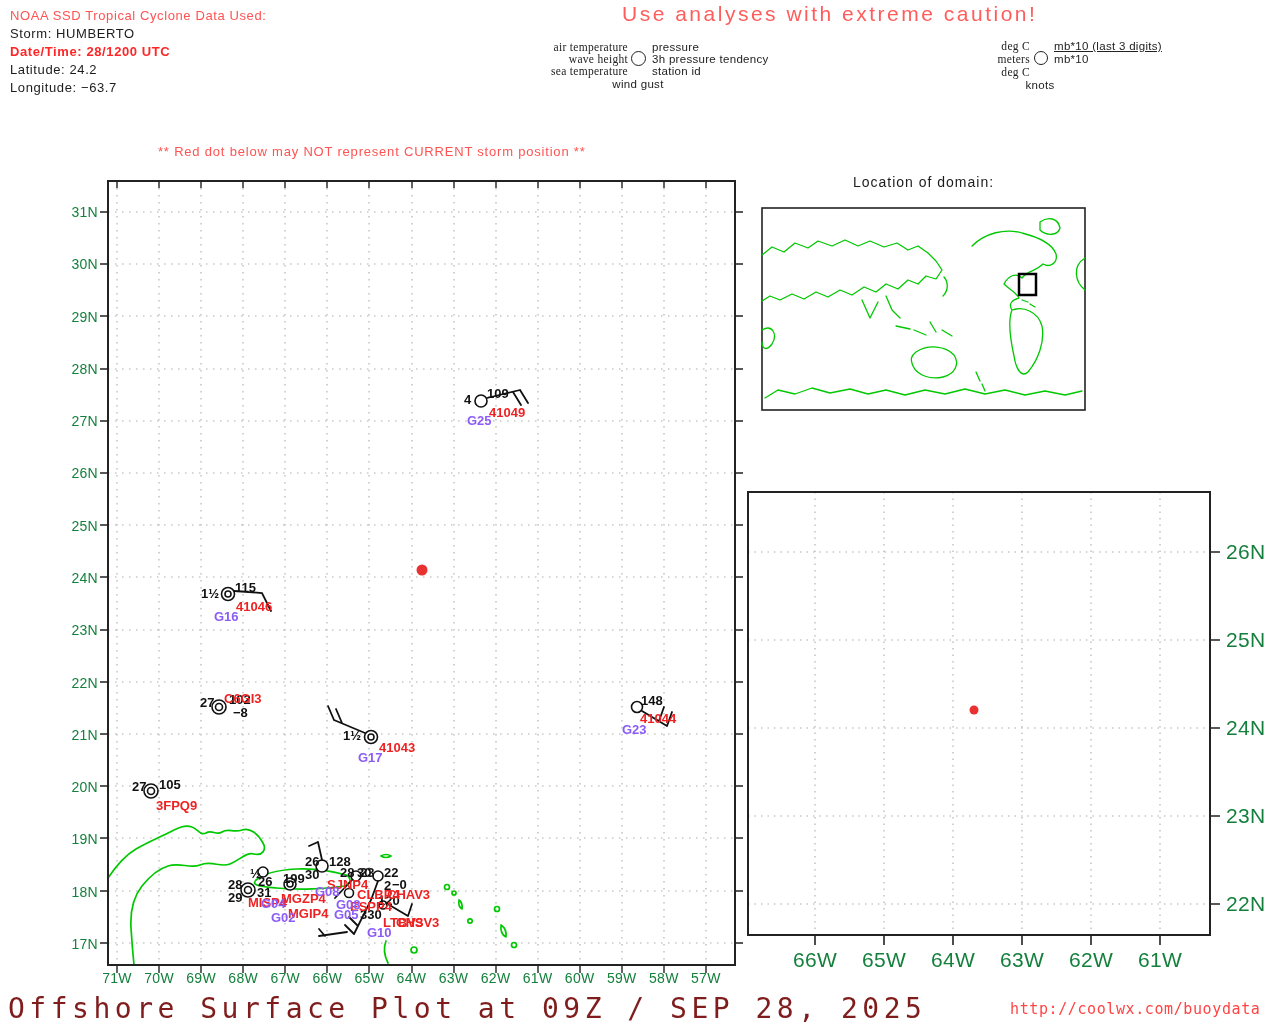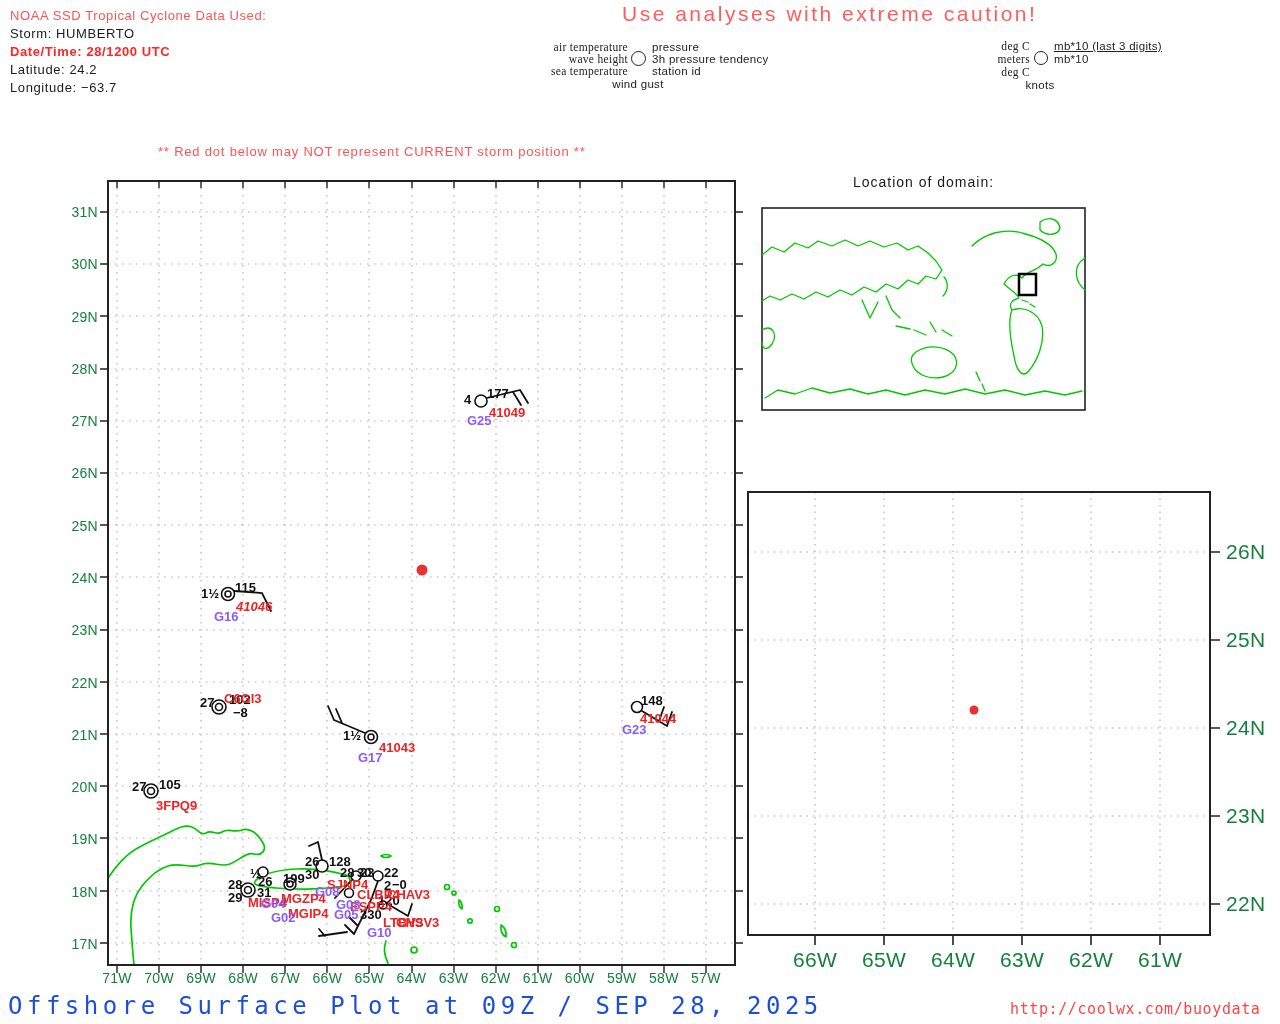--- a/index.html
+++ b/index.html
@@ -27,22 +27,22 @@
   .sub-lon .axl{width:68px;font-size:21px;}
   .sub-lat .axl{height:22px;line-height:22px;font-size:21px;text-align:left;}
   
   #tokens{position:absolute;left:0;top:0;width:1280px;height:1024px;pointer-events:none;}
   .tok{position:absolute;font-size:13px;font-weight:700;line-height:13px;white-space:nowrap;}
   .c-k{color:#111;}
   .c-r{color:#ee2222;}
   .c-b{color:#8b5cf6;}
   
   .inset-title{font-size:14px;letter-spacing:1px;color:#1c1c1c;}
-  .foot-title{font-family:"DejaVu Sans Mono",monospace;font-size:24px;letter-spacing:4.5px;
-              color:#1d4ed8;white-space:nowrap;}
+  .foot-title{font-family:"DejaVu Sans Mono",monospace;font-size:28px;letter-spacing:4.5px;
+              color:#7f1d1d;white-space:nowrap;}
   .foot-url{font-family:"DejaVu Sans Mono",monospace;font-size:15px;letter-spacing:.6px;
             color:#ff4444;white-space:nowrap;}
 </style>
 </head>
 <body>
 
 <div id="stage">
 
   <svg class="abs" width="1280" height="1024" viewBox="0 0 1280 1024" style="left:0;top:0;">
 
@@ -202,26 +202,26 @@
     <span class="axl">62W</span>
     <span class="axl">61W</span>
     <span class="axl">60W</span>
     <span class="axl">59W</span>
     <span class="axl">58W</span>
     <span class="axl">57W</span>
   </div>
 
   <div id="tokens">
       <span class="tok c-k" style="left: 464px; top: 393px;">4</span>
-      <span class="tok c-k" style="left: 487px; top: 387px;">177</span>
+      <span class="tok c-k" style="left: 487px; top: 387px;">109</span>
       <span class="tok c-r" style="left: 489px; top: 406px;">41049</span>
       <span class="tok c-b" style="left: 467px; top: 414px;">G25</span>
       <span class="tok c-k" style="left: 201px; top: 587px;">1½</span>
       <span class="tok c-k" style="left: 235px; top: 581px;">115</span>
-      <span class="tok c-r" style="left: 236px; top: 600px; font-style: italic;">41046</span>
+      <span class="tok c-r" style="left: 236px; top: 600px;">41046</span>
       <span class="tok c-b" style="left: 214px; top: 610px;">G16</span>
       <span class="tok c-k" style="left: 200px; top: 696px;">27</span>
       <span class="tok c-k" style="left: 229px; top: 693px;">102</span>
       <span class="tok c-k" style="left: 233px; top: 706px;">−8</span>
       <span class="tok c-r" style="left: 224px; top: 692px;">C6GI3</span>
       <span class="tok c-k" style="left: 343px; top: 729px;">1½</span>
       <span class="tok c-r" style="left: 379px; top: 741px;">41043</span>
       <span class="tok c-b" style="left: 358px; top: 751px;">G17</span>
       <span class="tok c-k" style="left: 641px; top: 694px;">148</span>
       <span class="tok c-r" style="left: 640px; top: 712px;">41044</span>

